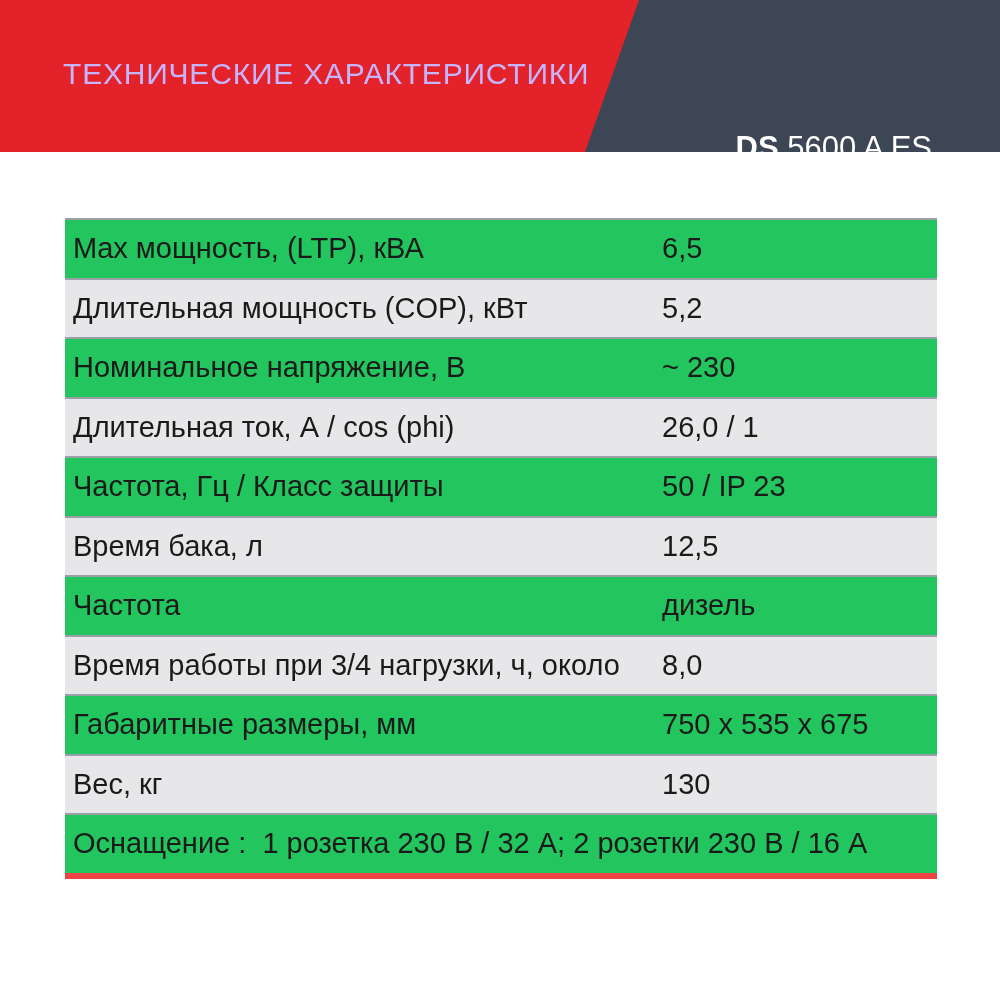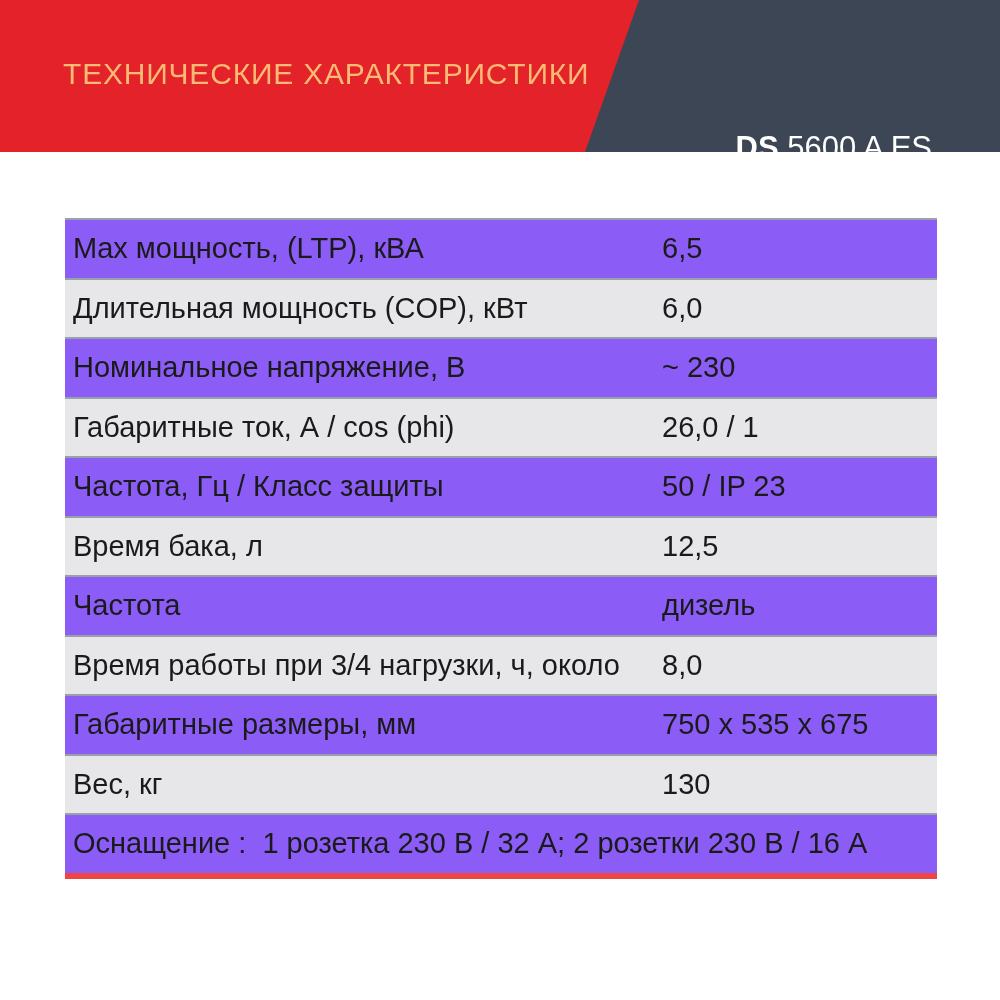--- a/index.html
+++ b/index.html
@@ -31,21 +31,21 @@
     width: 1000px; height: 152px;
     background: #e3222a;
     clip-path: polygon(0 0, 639px 0, 585px 152px, 0 152px);
   }
   .header-title {
     position: absolute;
     left: 63px; top: 0;
     height: 148px;
     display: flex;
     align-items: center;
-    color: #fdba74;
+    color: #c4b5fd;
     font-size: 30px;
     font-weight: 400;
     letter-spacing: 0.8px;
     white-space: pre;
   }
   .header-model {
     position: absolute;
     right: 68px; top: 16px;
     height: 150px;
     display: flex;
@@ -62,21 +62,21 @@
     left: 65px;
     top: 218px;
     width: 872px;
   }
   .spec-row {
     position: relative;
     height: 57.5px;
     border-top: 2px solid #99a0a8;
     display: flex;
     align-items: center;
-    background: #8b5cf6;
+    background: #22c55e;
   }
   .spec-row:nth-child(even) { background: #e7e7e9; }
   .spec-table .spec-row:last-child { border-bottom: 6px solid #ef4444; }
   .spec-label {
     margin-left: 8px;
     font-size: 29px;
     color: #1a1a1a;
     white-space: pre;
   }
   .spec-value {
@@ -102,30 +102,30 @@
 
   <div class="spec-table">
 
     <div class="spec-row">
       <span class="spec-label">Max мощность, (LTP), кВА</span>
       <span class="spec-value">6,5</span>
     </div>
 
     <div class="spec-row">
       <span class="spec-label">Длительная мощность (COP), кВт</span>
-      <span class="spec-value">6,0</span>
+      <span class="spec-value">5,2</span>
     </div>
 
     <div class="spec-row">
       <span class="spec-label">Номинальное напряжение, В</span>
       <span class="spec-value">~ 230</span>
     </div>
 
     <div class="spec-row">
-      <span class="spec-label">Габаритные ток, А / cos (phi)</span>
+      <span class="spec-label">Длительная ток, А / cos (phi)</span>
       <span class="spec-value">26,0 / 1</span>
     </div>
 
     <div class="spec-row">
       <span class="spec-label">Частота, Гц / Класс защиты</span>
       <span class="spec-value">50 / IP 23</span>
     </div>
 
 
     <div class="spec-row">

